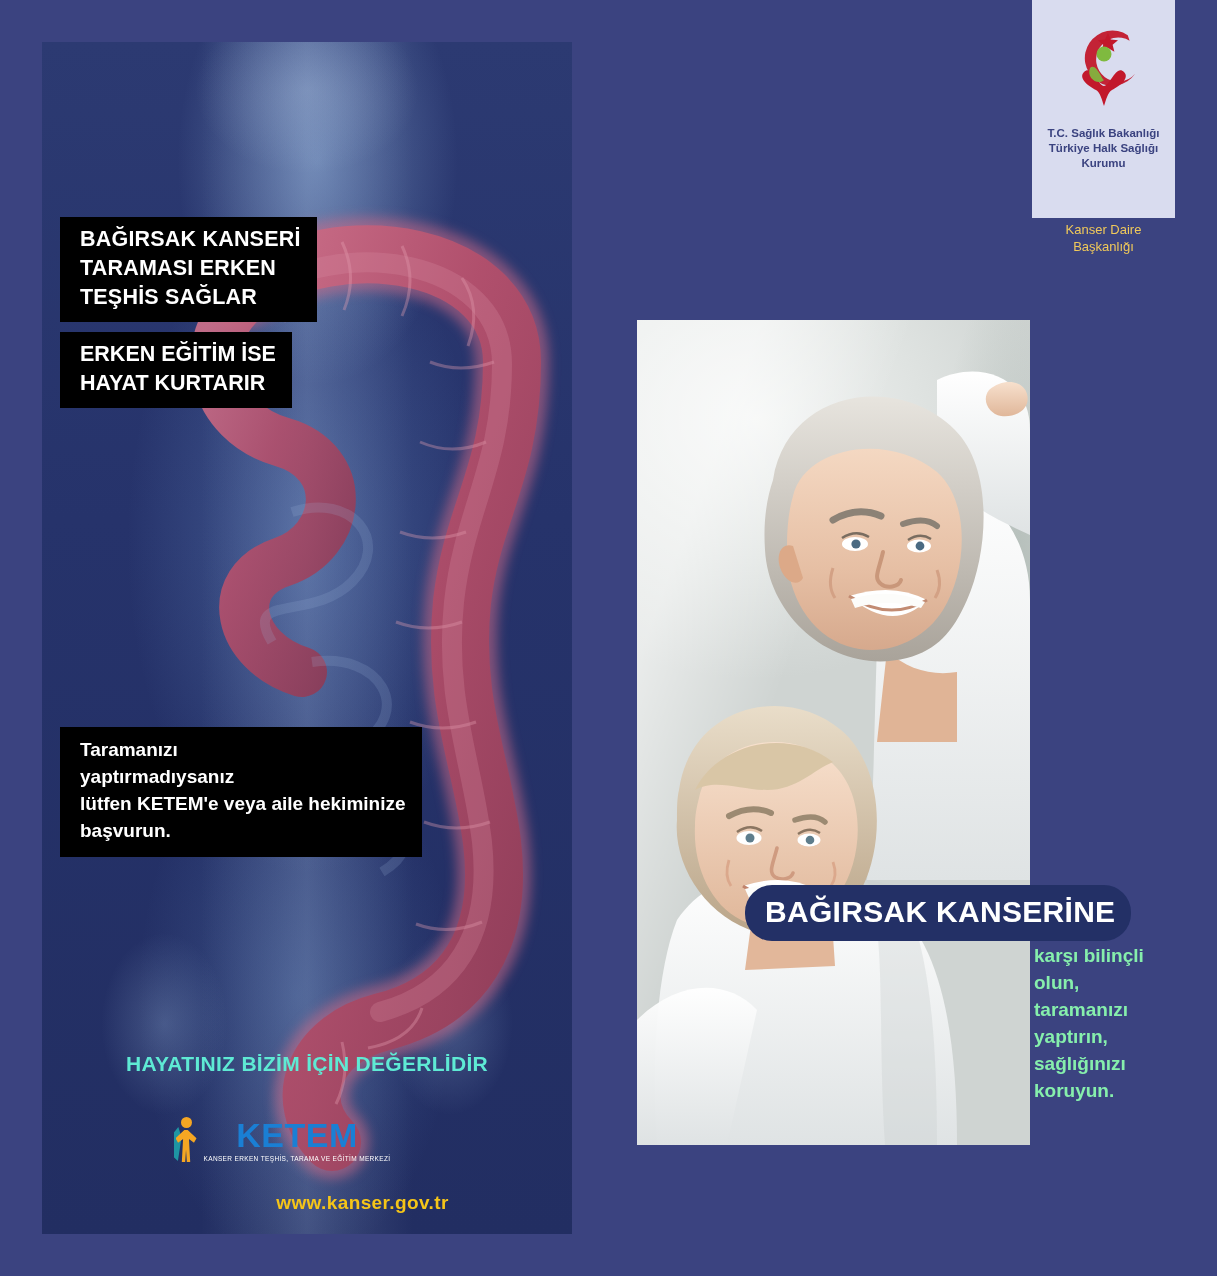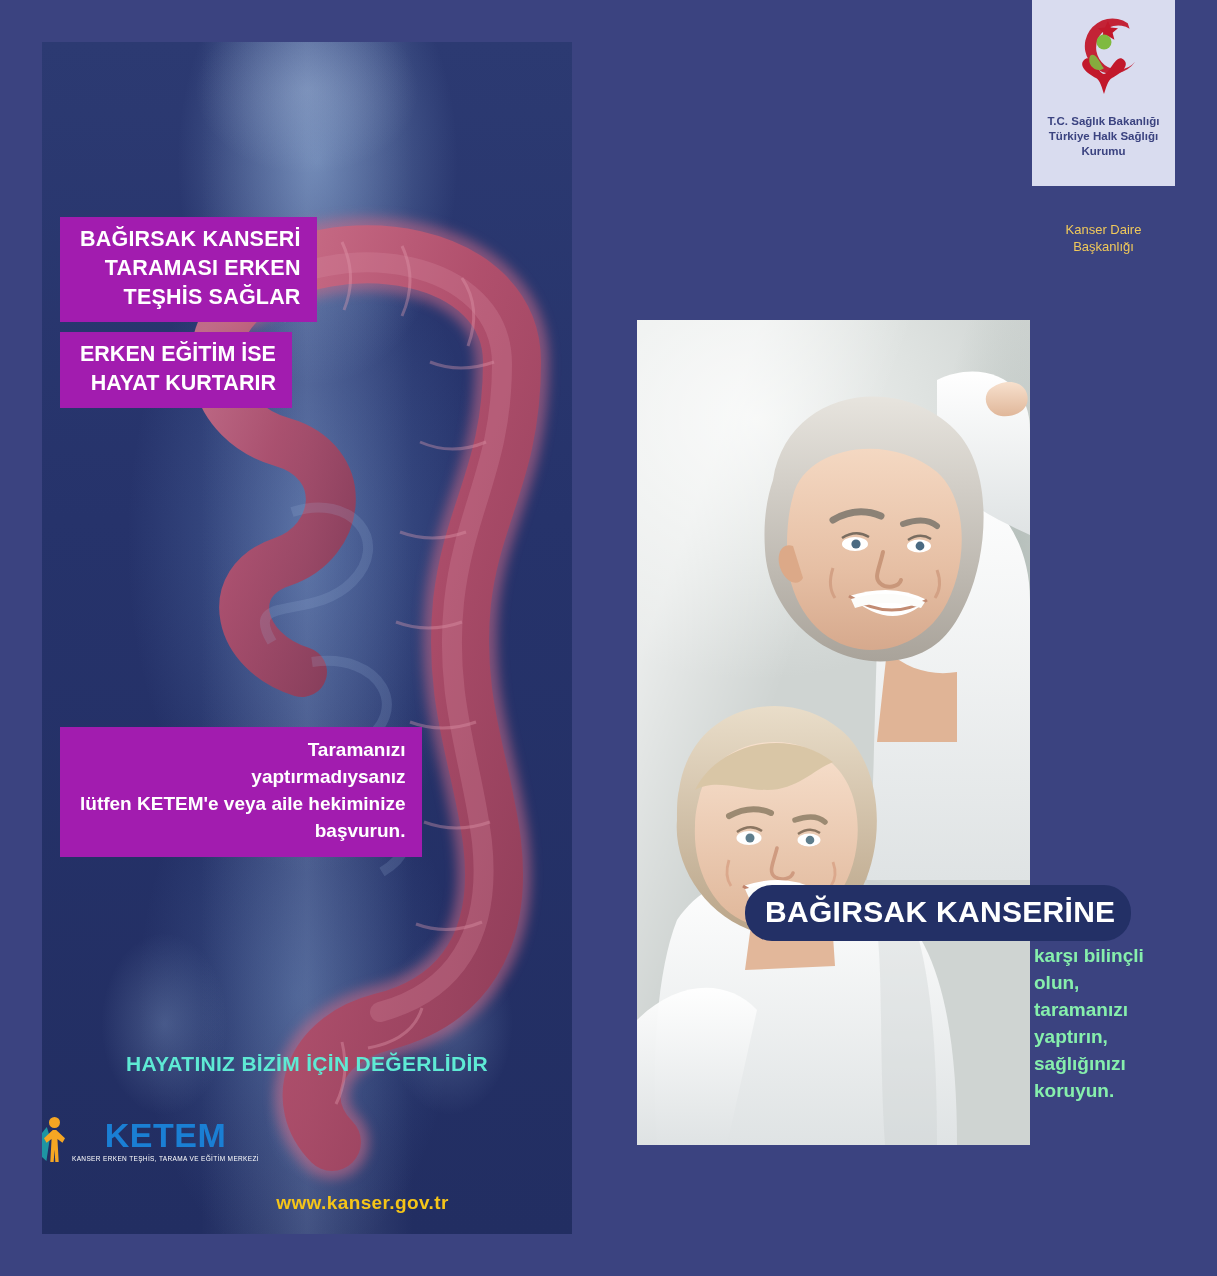--- a/index.html
+++ b/index.html
@@ -47,21 +47,21 @@
     width: 84%; height: 26%;
     background:
       radial-gradient(ellipse 90px 130px at 18% 40%, rgba(170,200,235,.25), rgba(0,0,0,0) 70%),
       radial-gradient(ellipse 90px 130px at 82% 40%, rgba(170,200,235,.25), rgba(0,0,0,0) 70%),
       radial-gradient(ellipse 60px 90px at 50% 70%, rgba(170,200,235,.18), rgba(0,0,0,0) 70%);
   }
 
   .colon-svg { position: absolute; left: 0; top: 0; width: 530px; height: 1192px; }
 
   
-  .tb { position: absolute; background: #a21caf; text-align: right; }
+  .tb { position: absolute; background: #000000; }
   .heading-1 {
     left: 18px; top: 175px; padding: 8px 16px 10px 20px;
     color: #ffffff; font-size: 21.5px; font-weight: bold; line-height: 1.35;
     letter-spacing: .2px;
   }
   .heading-2 {
     left: 18px; top: 290px; padding: 8px 16px 10px 20px;
     color: #ffffff; font-size: 21.5px; font-weight: bold; line-height: 1.35;
   }
   .heading-3 {
@@ -75,21 +75,21 @@
   }
   .slogan {
     position: absolute; left: 0; top: 1010px; width: 530px;
     text-align: center; color: #5eead4; font-size: 21px; font-weight: bold;
     letter-spacing: .3px;
   }
 
   
   .ketem {
     position: absolute; left: 0; top: 1075px; width: 480px;
-    display: flex; align-items: center; gap: 4px;
+    display: flex; align-items: center; justify-content: center; gap: 4px;
   }
   .ketem-figure { width: 26px; height: 46px; position: relative; }
   .ketem-figure .head {
     position: absolute; left: 7px; top: 0; width: 11px; height: 11px;
     border-radius: 50%; background: #f5a623;
   }
   .ketem-figure .body {
     position: absolute; left: 2px; top: 13px; width: 21px; height: 32px;
     background: #f5a623;
     clip-path: polygon(42% 0, 58% 0, 100% 26%, 88% 40%, 64% 28%, 70% 100%, 54% 100%, 50% 62%, 46% 100%, 30% 100%, 36% 28%, 12% 40%, 0 26%);
@@ -105,24 +105,24 @@
   .ketem-sub { color: #ffffff; font-size: 6.5px; letter-spacing: .35px; margin-top: 3px; }
   .weburl {
     position: absolute; left: 0; top: 1150px; width: 641px;
     text-align: center; color: #f5c518; font-size: 19px; font-weight: bold;
     letter-spacing: .4px;
   }
 
   
   .ministry {
     position: absolute; right: 42px; top: 0;
-    width: 143px; height: 186px;
+    width: 143px; height: 218px;
     background: #d9dcef;
     display: flex; flex-direction: column; align-items: center;
-    padding-top: 16px;
+    padding-top: 28px;
   }
   .ministry-emblem { position: relative; width: 104px; height: 96px; }
   .ministry-text {
     color: #3b4380; font-size: 11.5px; font-weight: bold; text-align: center;
     line-height: 1.32; margin-top: 2px;
   }
   .ministry-caption {
     position: absolute; right: 42px; top: 222px; width: 143px;
     text-align: center; color: #f0c95a; font-size: 13px; line-height: 1.3;
   }

